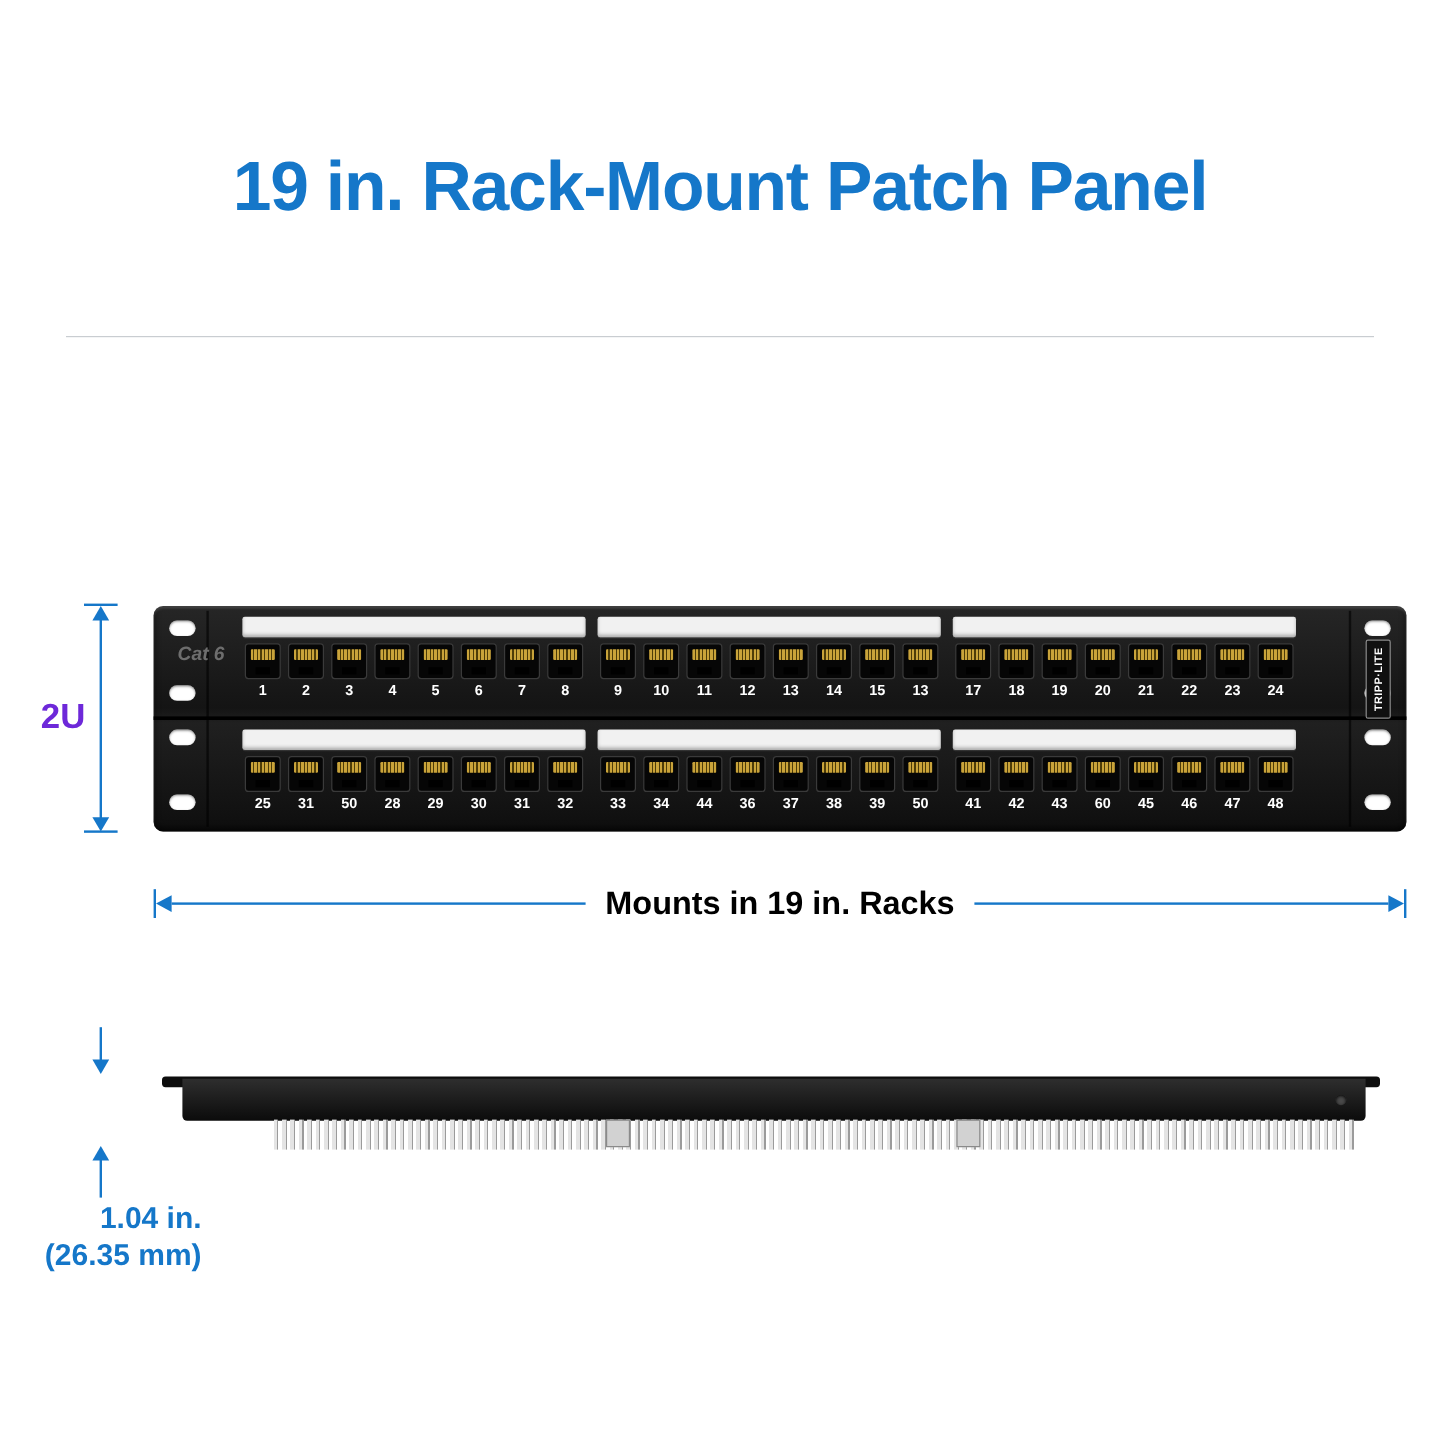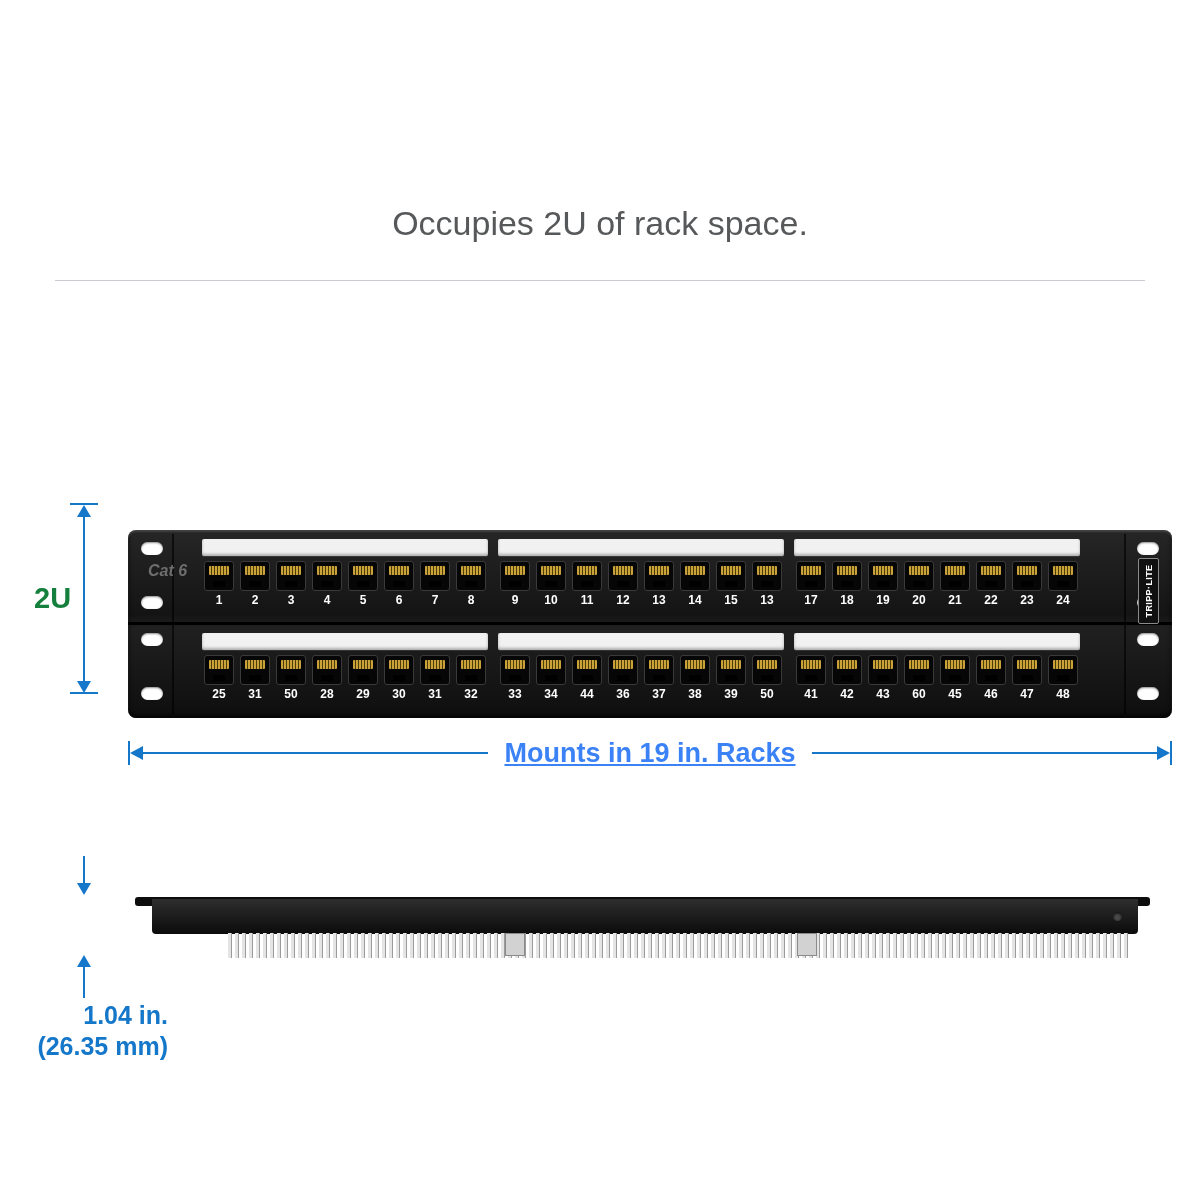--- a/index.html
+++ b/index.html
@@ -10,21 +10,21 @@
   .title { position:absolute; top:122px; left:0; width:100%; text-align:center;
            font-size:58px; font-weight:800; color:#1577c9; letter-spacing:-1px; }
   .subtitle { position:absolute; top:204px; left:0; width:100%; text-align:center;
               font-size:34px; font-weight:400; color:#56585a; }
   .divider { position:absolute; top:280px; left:55px; width:1090px; height:1px; background:#c9cdd1; }
 
   
   .panel { position:absolute; left:128px; top:505px; width:1044px; height:188px;
            background:linear-gradient(#262626,#141414 45%,#202020 52%,#0e0e0e);
            border-radius:8px;
-           box-shadow: inset 0 2px 2px rgba(255,255,255,.14), inset 0 -3px 5px rgba(0,0,0,.7); margin-top: 25px; }
+           box-shadow: inset 0 2px 2px rgba(255,255,255,.14), inset 0 -3px 5px rgba(0,0,0,.7); }
   .seam { position:absolute; left:0; right:0; top:92px; height:3px; background:#000; }
   .hole { position:absolute; width:22px; height:13px; background:#ffffff; border-radius:7px;
           box-shadow: inset 0 1px 2px rgba(0,0,0,.45); }
   .hole.l { left:13px; } .hole.r { right:13px; }
   .hy1 { top:12px; } .hy2 { top:66px; } .hy3 { top:103px; } .hy4 { top:157px; }
   .ear-groove { position:absolute; top:4px; bottom:4px; width:2px; background:#000; opacity:.6; }
   .ear-groove.l { left:44px; } .ear-groove.r { right:46px; }
 
   .cat6 { position:absolute; left:20px; top:32px; color:#6e6e6e;
           font-size:16px; font-weight:700; font-style:italic; }
@@ -49,24 +49,24 @@
           background:repeating-linear-gradient(90deg,#c9a33a 0 2px,#4d3c08 2px 3px);
           border-radius:1px; }
   .jack::after { content:""; position:absolute; left:8px; right:8px; bottom:3px; height:6px;
           background:#000; }
   .port-num { color:#ffffff; font-size:12px; font-weight:700; margin-top:2px; }
   .dimline { position:absolute; background:#1577c9; }
   .tri { position:absolute; width:0; height:0; }
   .tri.up    { border-left:7px solid transparent; border-right:7px solid transparent; border-bottom:12px solid #1577c9; }
   .tri.down  { border-left:7px solid transparent; border-right:7px solid transparent; border-top:12px solid #1577c9; }
 
-  .label-2u { position:absolute; left:34px; top:582px; font-size:29px; font-weight:700; color:#15803d; }
+  .label-2u { position:absolute; left:34px; top:582px; font-size:29px; font-weight:700; color:#6d28d9; }
 
   .width-dim { position:absolute; left:128px; top:739px; width:1044px; height:28px;
-               display:flex; align-items:center; color:#3b82f6;text-decoration:underline; }
+               display:flex; align-items:center; color:#000000; }
   .width-dim .cap { width:2px; height:24px; background:#1577c9; }
   .width-dim .ah-l { width:0;height:0;border-top:7px solid transparent;border-bottom:7px solid transparent;border-right:13px solid #1577c9; }
   .width-dim .ah-r { width:0;height:0;border-top:7px solid transparent;border-bottom:7px solid transparent;border-left:13px solid #1577c9; }
   .width-dim .line { flex:1; height:2px; background:#1577c9; }
   .width-dim .lbl { font-size:27px; font-weight:700; padding:0 16px; white-space:nowrap; }
 
   
   .side-flange { position:absolute; left:135px; top:897px; width:1015px; height:9px;
                  background:#0d0d0d; border-radius:3px; }
   .side-body { position:absolute; left:152px; top:899px; width:986px; height:35px;
@@ -80,21 +80,21 @@
   .clip.c1 { left:505px; } .clip.c2 { left:797px; }
 
   .depth-label { position:absolute; left:2px; top:1000px; width:166px; text-align:right;
                  color:#1577c9; font-size:25px; font-weight:700; line-height:1.25; }
 </style>
 </head>
 <body>
 
 <div class="canvas">
 
-  <div class="subtitle">Occupies 2U of rack space.</div>
+  <div class="title">19 in. Rack-Mount Patch Panel</div>
   <div class="divider"></div>
 
   <div class="dimline" style="left:70px; top:503px; width:28px; height:2px;"></div>
   <div class="tri up" style="left:77px; top:505px;"></div>
   <div class="dimline" style="left:83px; top:516px; width:2px; height:166px;"></div>
   <div class="tri down" style="left:77px; top:681px;"></div>
   <div class="dimline" style="left:70px; top:692px; width:28px; height:2px;"></div>
   <div class="label-2u">2U</div>
 
   <div class="panel">

